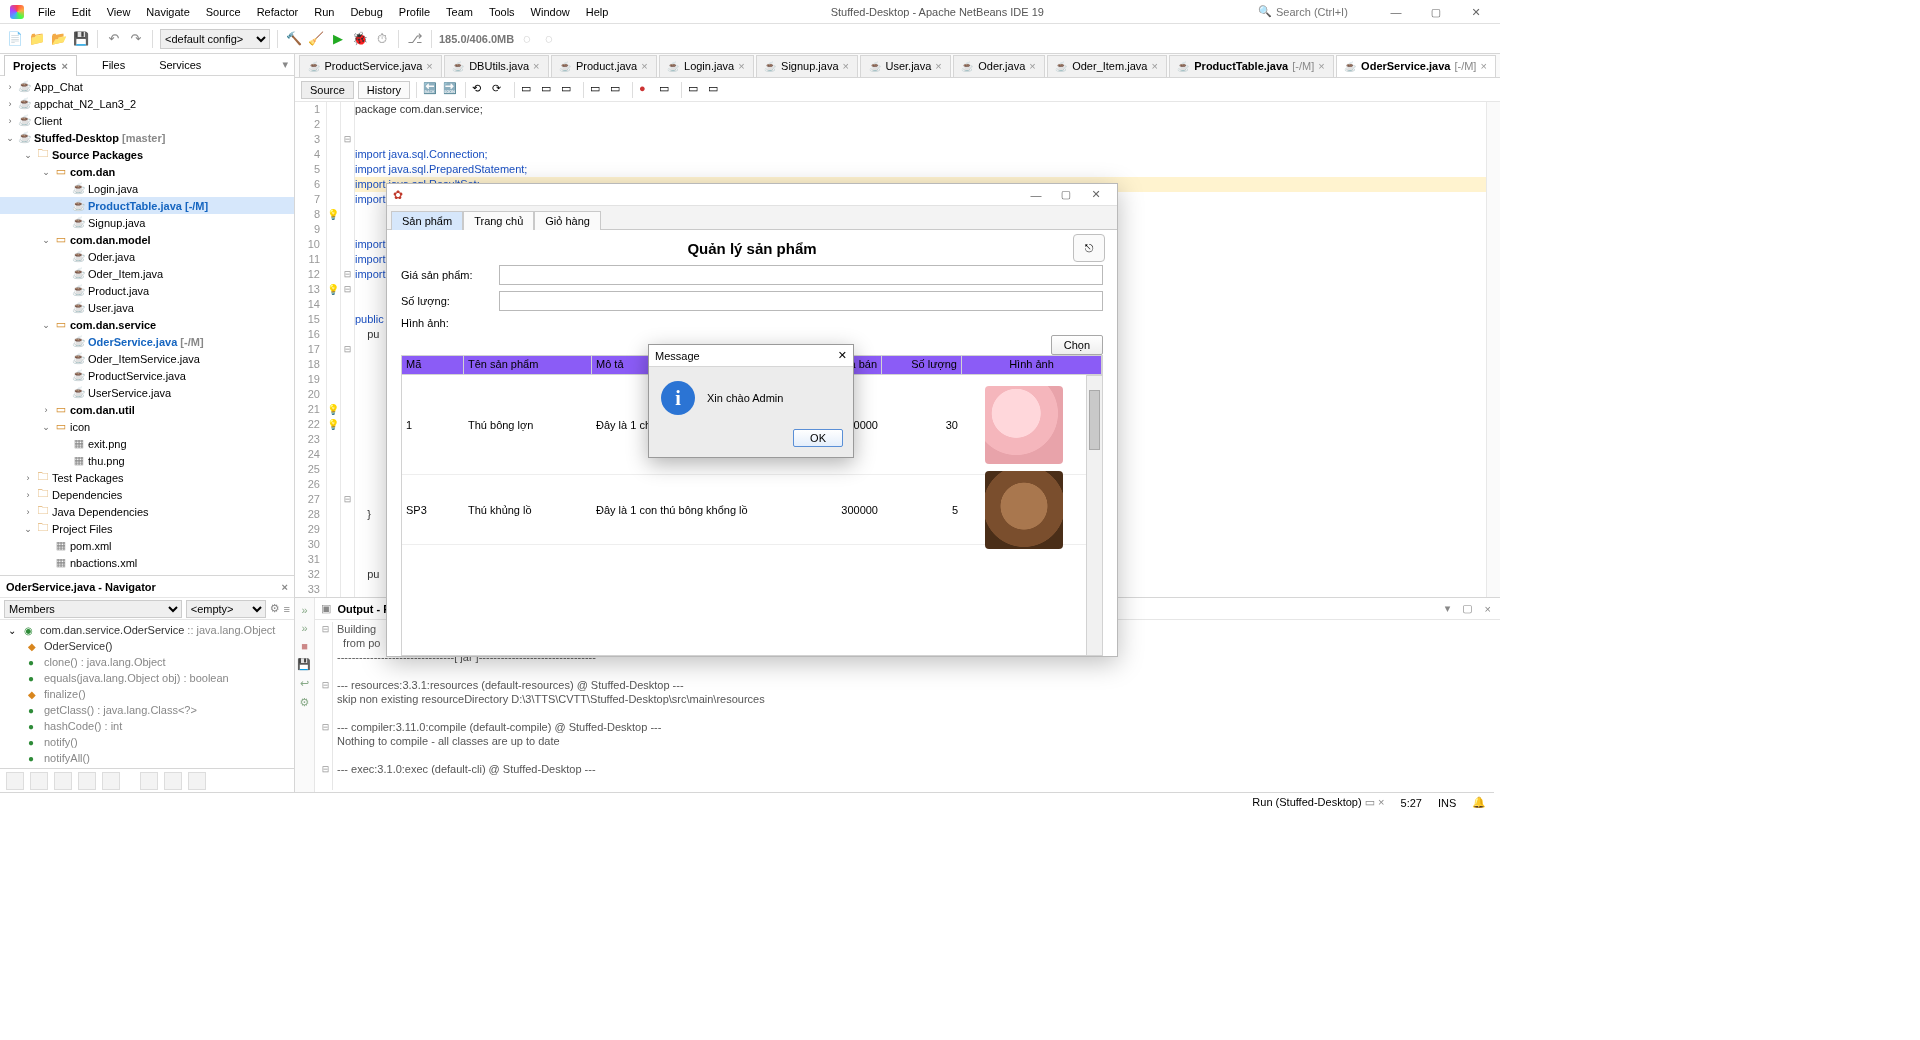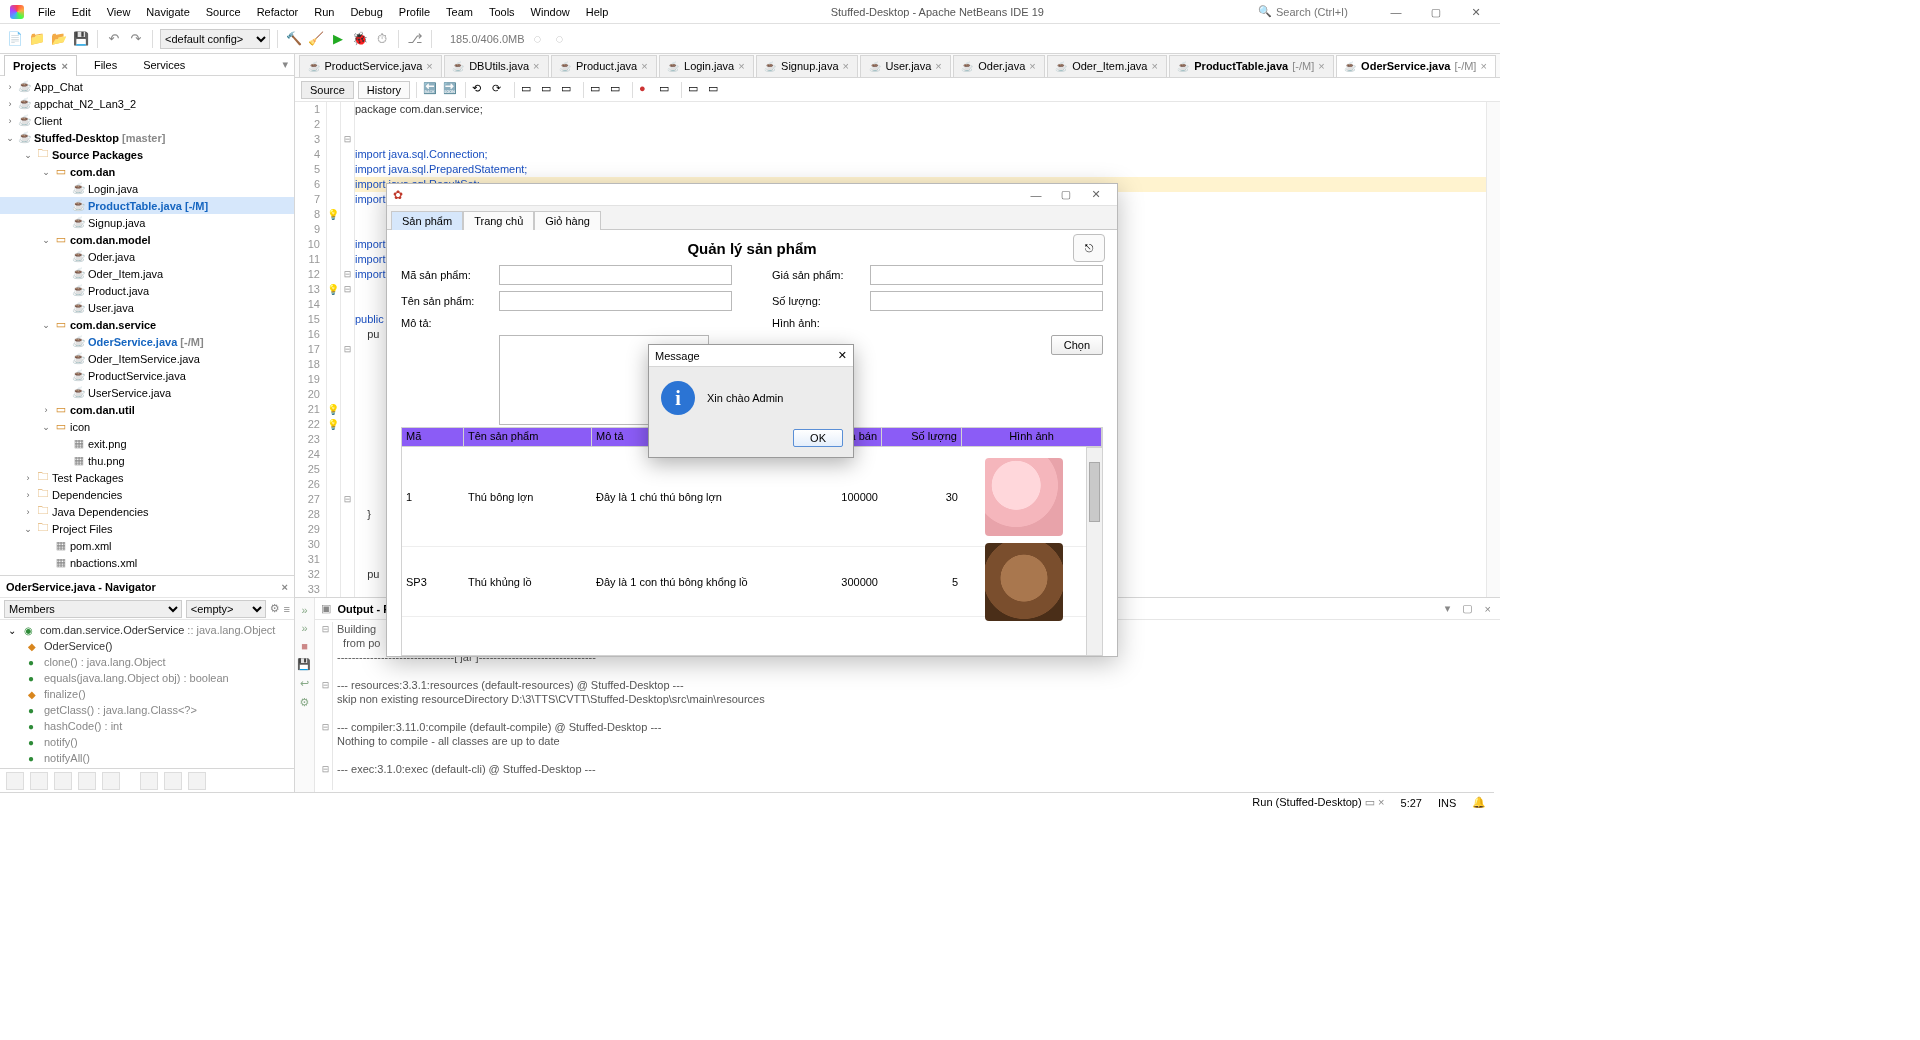--- a/index.html
+++ b/index.html
@@ -12,28 +12,28 @@
 .menubar .title { flex: 1; text-align: center; color: #555; }
 .menubar .search { display: flex; align-items: center; gap: 4px; color: #777; }
 .menubar .search input { border: none; width: 100px; font-size: 11px; color: #777; }
 .menubar .winbtn { width: 40px; text-align: center; color: #666; line-height: 24px; }
 
 
 .toolbar { height: 30px; display: flex; align-items: center; padding: 0 6px; gap: 4px; background: #fff; border-bottom: 1px solid #d6d6d6; }
 .toolbar .sep { width: 1px; height: 18px; background: #ddd; margin: 0 3px; }
 .toolbar .btn { width: 18px; height: 18px; display: flex; align-items: center; justify-content: center; color: #888; font-size: 13px; }
 .toolbar select { height: 20px; font-size: 11px; border: 1px solid #ccc; }
-.toolbar .mem { color: #777; margin-left: 11px; }
+.toolbar .mem { color: #777; margin-left: 0; font-weight: bold; }
 
 
 .main { display: flex; height: calc(100% - 24px - 30px - 20px); }
 
 
 .left { width: 295px; display: flex; flex-direction: column; border-right: 1px solid #d6d6d6; }
-.lefttabs { height: 22px; display: flex; align-items: center; border-bottom: 1px solid #d6d6d6; padding-left: 4px; gap: 8px; }
+.lefttabs { height: 22px; display: flex; align-items: center; border-bottom: 1px solid #d6d6d6; padding-left: 4px; gap: 16px; }
 .lefttabs .tab { padding: 0 8px; line-height: 20px; border: 1px solid transparent; border-bottom: none; }
 .lefttabs .tab.active { border-color: #ccc; background: #fff; position: relative; top: 1px; font-weight: 600; }
 .lefttabs .close { color: #888; padding-left: 2px; }
 .lefttabs .spacer { flex: 1; }
 .lefttabs .minipanel { color: #888; padding-right: 6px; }
 
 .tree { flex: 1; overflow: auto; padding: 2px 0; }
 .tree .row { display: flex; align-items: center; height: 17px; padding-left: 4px; gap: 2px; white-space: nowrap; }
 .tree .row.sel { background: #d6e7fb; }
 .tree .tw { width: 12px; text-align: center; color: #666; font-size: 9px; }
@@ -598,34 +598,20 @@
   </div>
   <div class="appbody">
     <div class="apptitle">Quản lý sản phẩm</div>
     <button class="exitbtn">
         <span>⎋</span>
       </button>
 
     <div class="form">
       <div class="col">
         <div class="frow">
-            <label>Mã sản phẩm:</label>
-            <input type="text" style="">
-          </div>
-        <div class="frow">
-            <label>Tên sản phẩm:</label>
-            <input type="text" style="">
-          </div>
-        <div class="frow">
-            <label>Mô tả:</label>
-          </div>
-        <div class="desc"><textarea style=""></textarea></div>
-      </div>
-      <div class="col">
-        <div class="frow">
             <label>Giá sản phẩm:</label>
             <input type="text" style="">
           </div>
         <div class="frow">
             <label>Số lượng:</label>
             <input type="text" style="">
           </div>
         <div class="frow">
             <label>Hình ảnh:</label>
           </div>

